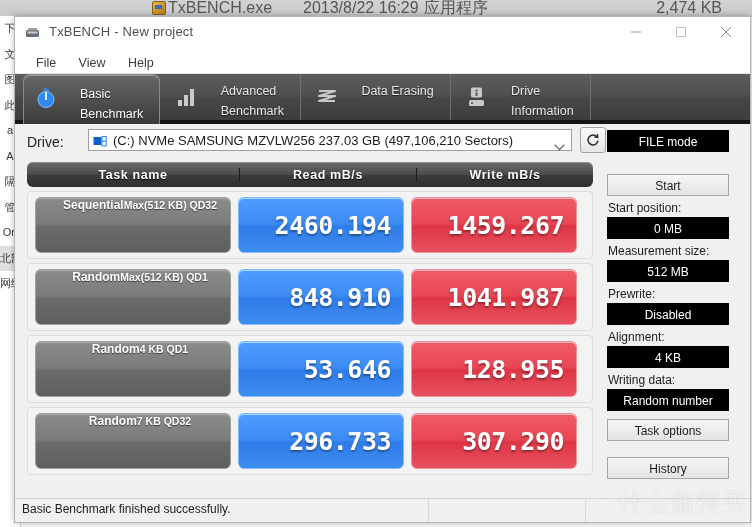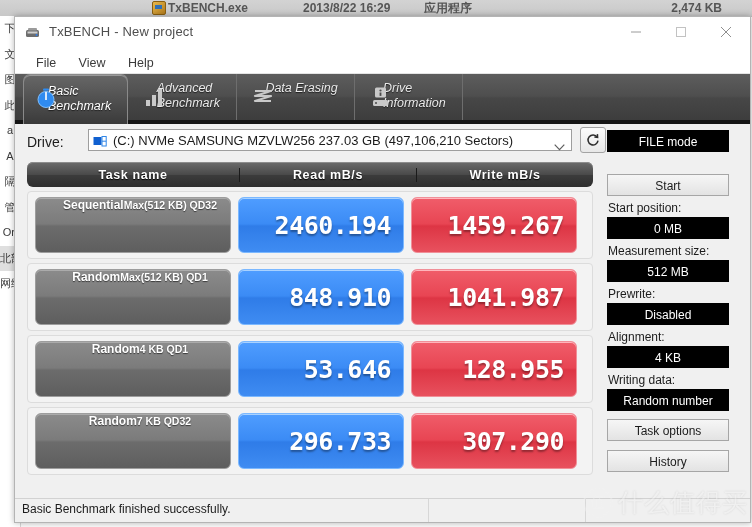--- a/index.html
+++ b/index.html
@@ -24,21 +24,21 @@
     position:absolute;left:152px;top:1px;width:12px;height:12px;
     background:linear-gradient(135deg,#e8b84b,#b07a1c);
     border:1px solid #8a5f10;border-radius:2px;
   }
   .bg-file-icon:after{
     content:"";position:absolute;left:2px;top:3px;width:7px;height:4px;
     background:#2f6fb5;
   }
   .bg-cell{
     position:absolute;top:0px;height:28px;line-height:16px;
-    font-size:12px;color:#565656;white-space:nowrap;font-weight:bold;
+    font-size:16px;color:#565656;white-space:nowrap;
   }
   .bg-cell.name{left:168px;}
   .bg-cell.date{left:303px;}
   .bg-cell.type{left:424px;}
   .bg-cell.size{left:638px;width:84px;text-align:right;}
 
   .bg-left-col{
     position:absolute;left:0;top:16px;width:20px;height:511px;
     background:#ffffff;border-right:1px solid #d6d6d6;
   }
@@ -105,24 +105,23 @@
   .tab.active{
     background:linear-gradient(to bottom,#676767,#3a3a3a);
     border:1px solid #8a8a8a;border-bottom:none;
     border-radius:7px 7px 0 0;height:50px;
     box-shadow:inset 0 1px 0 #9a9a9a;
   }
   .tab .t-ico{
     position:absolute;left:10px;top:11px;width:24px;height:24px;
   }
   .tab .t-lbl{
-    display:inline-block;margin-left:14px;margin-top:7px;
-    font-size:12.5px;line-height:15px;color:#e9e9e9;white-space:pre-line;
+    display:inline-block;margin-left:46px;margin-top:7px;
+    font-size:12.5px;line-height:20px;color:#e9e9e9;white-space:pre-line;
     text-shadow:0 1px 1px #1d1d1d;
-    font-style:italic;
   }
   .tab.active .t-lbl{margin-top:9px;color:#ffffff;}
 
   
   #content{position:relative;height:397px;background:#f0f0f0;}
 
   
   #drive-label{
     position:absolute;left:12px;top:10px;font-size:14px;color:#1c1c1c;
   }
@@ -446,21 +445,21 @@
       <div class="slab">Prewrite:</div>
       <div class="sval">Disabled</div>
 
       <div class="slab">Alignment:</div>
       <div class="sval">4 KB</div>
 
       <div class="slab">Writing data:</div>
       <div class="sval">Random number</div>
 
       <div class="sbtn" style="margin-top:8px">Task options</div>
-      <div class="sbtn" style="margin-top:9px">History</div>
+      <div class="sbtn" style="margin-top:16px">History</div>
     </div>
   </div>
 
   <div id="statusbar">
     <span id="status-text">Basic Benchmark finished successfully.</span>
     <span class="sb-div" style="left:413px"></span>
     <span class="sb-div" style="left:570px"></span>
   </div>
 </div>
 

